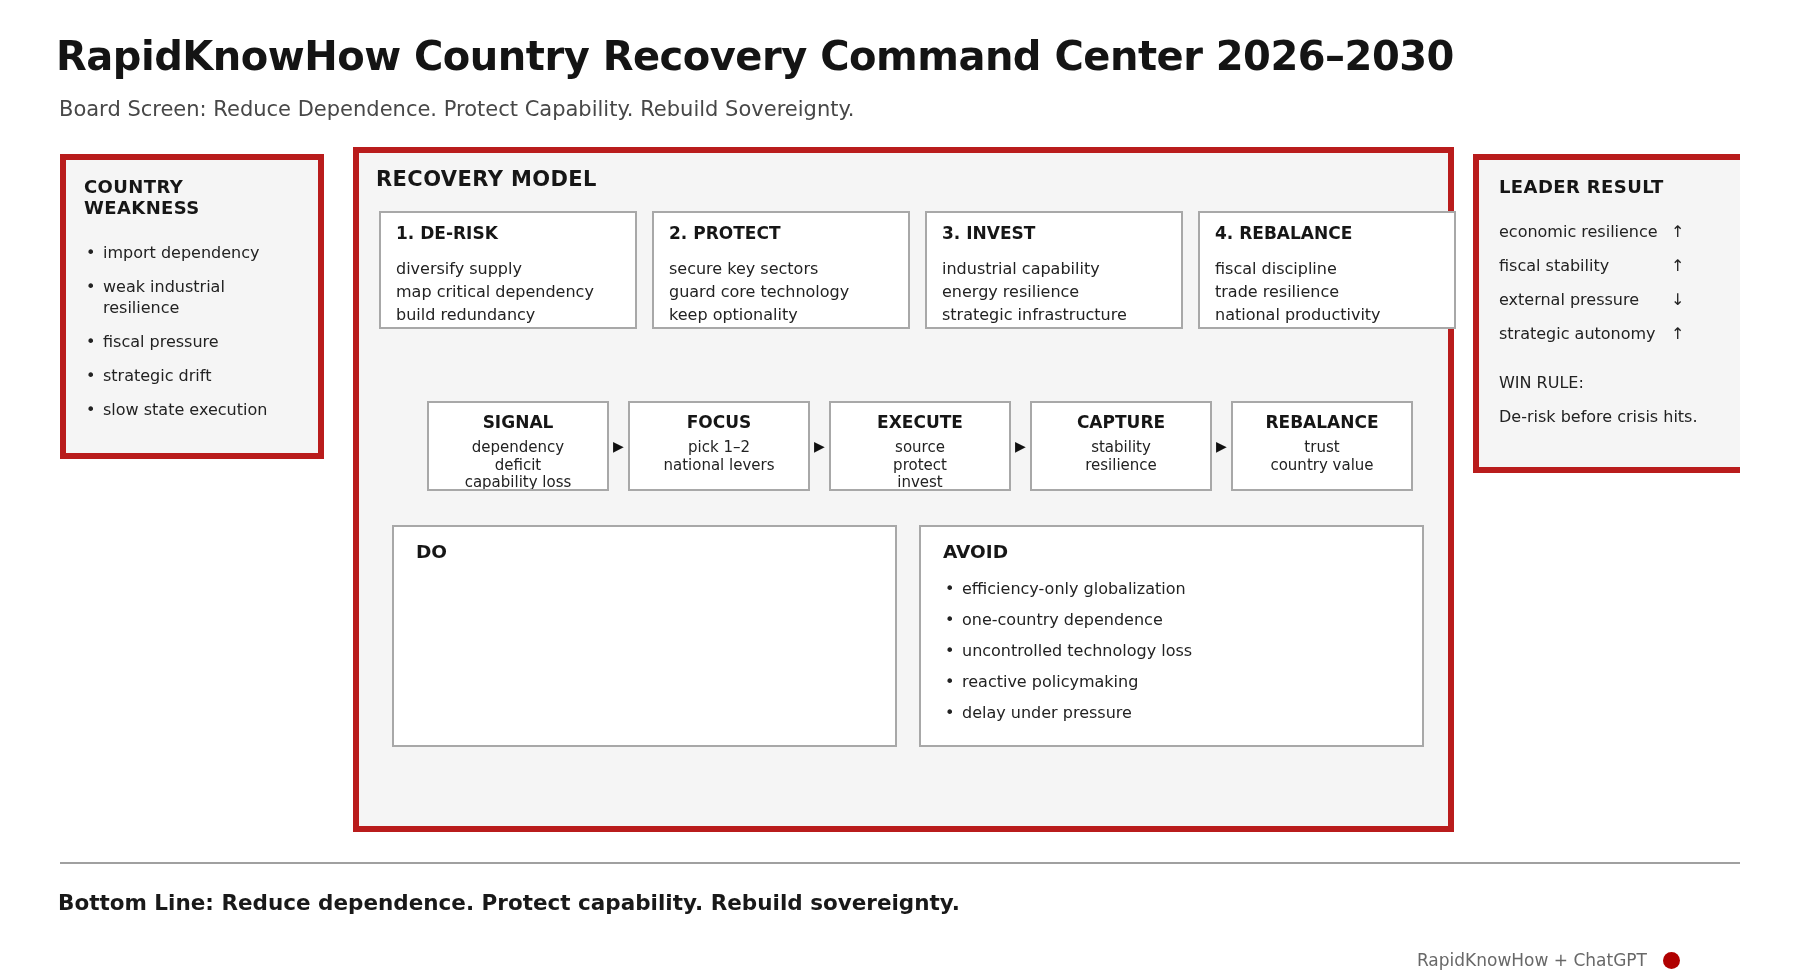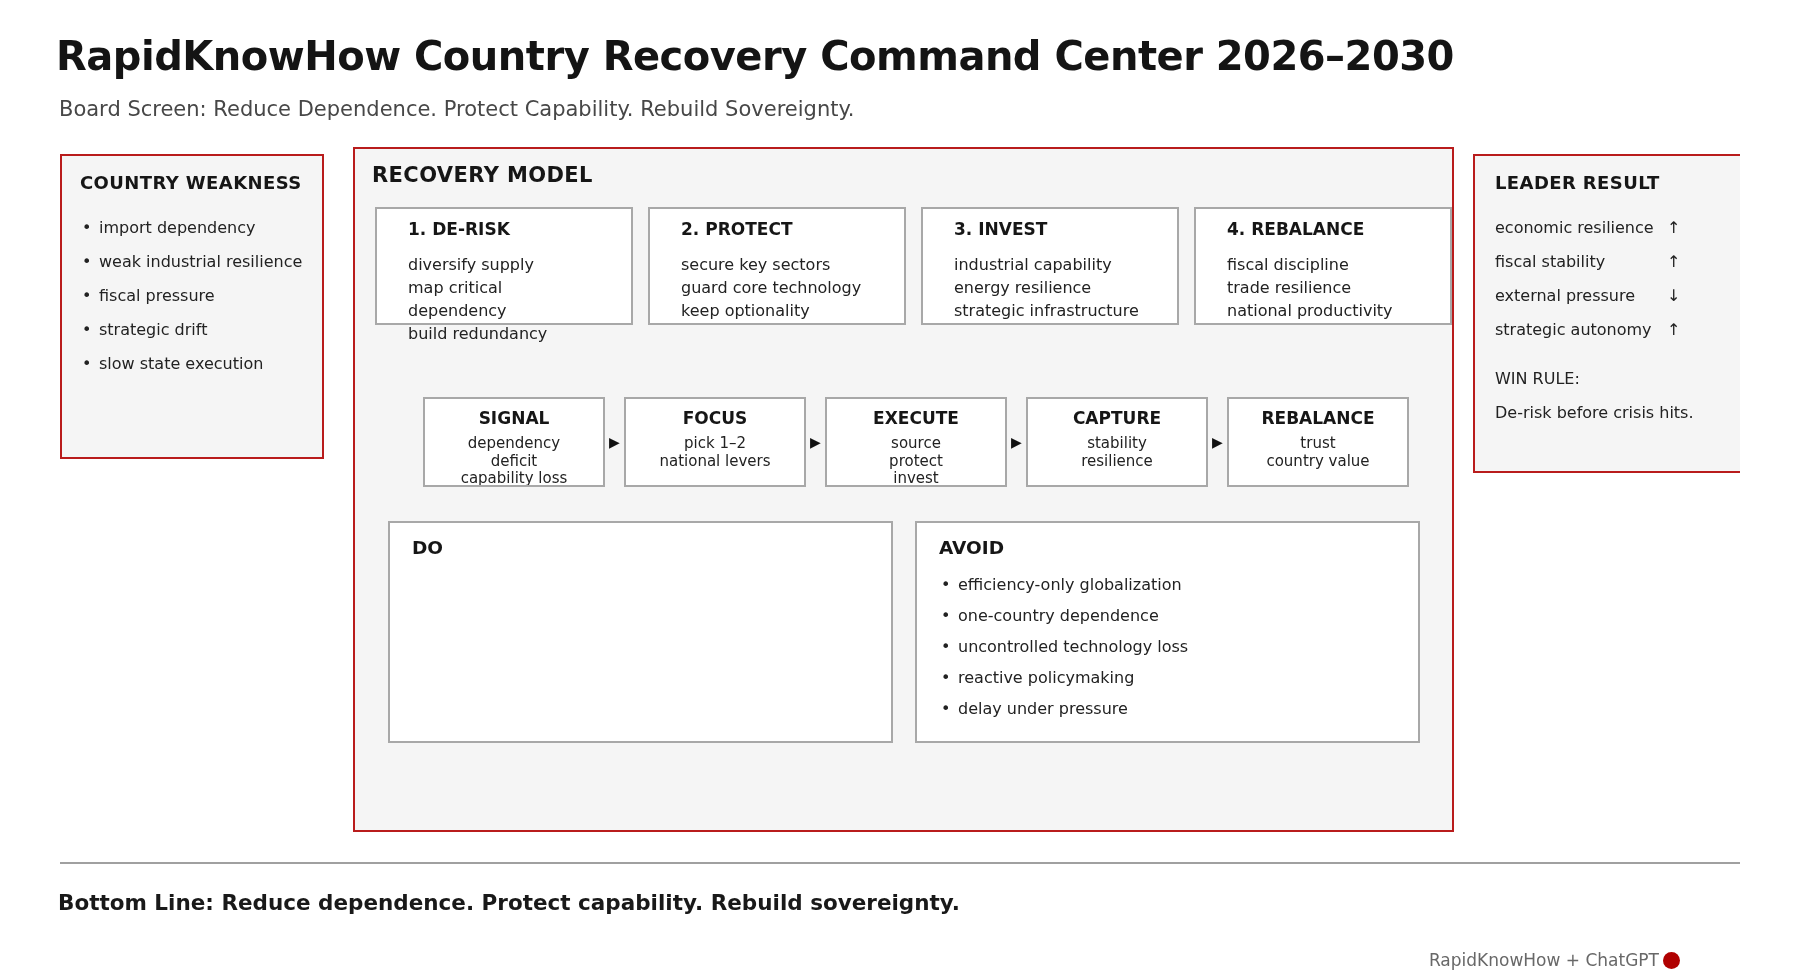--- a/index.html
+++ b/index.html
@@ -11,40 +11,40 @@
   .page-title {
     position:absolute; left:56px; top:33px;
     font-size:40px; font-weight:bold; letter-spacing:-0.5px; color:#141414;
   }
   .page-subtitle {
     position:absolute; left:59px; top:97px;
     font-size:21px; color:#474747;
   }
   .panel {
     position:absolute; box-sizing:border-box;
-    background:#f5f5f5; border:2px solid #b91c1c;
+    background:#f5f5f5; border:6px solid #b91c1c;
   }
   .card { box-sizing:border-box; background:#ffffff; border:2px solid #a8a8a8; }
   .panel-title { font-size:18px; font-weight:bold; letter-spacing:0.4px; color:#161616; }
 
   
   .left-panel { left:60px; top:154px; width:264px; height:305px; padding:16px 18px; }
   .bullet-list { list-style:none; margin:24px 0 0 0; padding:0; }
   .bullet-list li {
     position:relative; padding-left:19px; margin-bottom:13px;
     font-size:16px; line-height:21px; color:#222;
   }
   .bullet-list li::before { content:"\2022"; position:absolute; left:2px; }
 
   
   .center-panel { left:353px; top:147px; width:1101px; height:685px; padding:14px 17px; }
   .center-title { font-size:21px; font-weight:bold; letter-spacing:0.4px; color:#161616; }
 
   .phase-row { position:absolute; left:20px; top:58px; display:flex; gap:15px; }
-  .phase-card { width:258px; height:118px; padding:10px 31px; }
+  .phase-card { width:258px; height:118px; padding:10px 15px; }
   .phase-title { font-size:17px; font-weight:bold; margin-bottom:14px; color:#161616; }
   .phase-line { font-size:16px; line-height:23px; color:#222; }
 
   .flow-row { position:absolute; left:52px; top:248px; display:flex; align-items:flex-start;padding-left:16px; }
   .flow-card { width:182px; height:90px; padding:9px 8px; text-align:center; overflow:hidden; }
   .flow-title { font-size:17px; font-weight:bold; line-height:20px; margin-bottom:7px; color:#161616; }
   .flow-line { font-size:15px; line-height:17.6px; color:#222; }
   .flow-arrow {
     width:19px; height:90px; display:flex; align-items:center; justify-content:center;
     font-size:14px; color:#111;
@@ -64,21 +64,21 @@
   .leader-arrow { color:#222; }
   .win-rule-label { margin-top:28px; font-size:16px; line-height:21px; color:#222; }
   .win-rule-text { margin-top:13px; font-size:16px; line-height:21px; color:#222; }
 
   
   .divider { position:absolute; left:60px; top:862px; width:1700px; height:2px; background:#a0a0a0; }
   .bottom-line {
     position:absolute; left:58px; top:890px;
     font-size:21.5px; font-weight:bold; color:#191919;
   }
-  .footer { position:absolute; right:60px; top:950px; display:flex; align-items:center; gap:4px; }
+  .footer { position:absolute; right:60px; top:950px; display:flex; align-items:center; gap:16px; }
   .footer-credit { font-size:17px; color:#686868; }
   .footer-dot { width:17px; height:17px; border-radius:50%; background:#b00000; }
 </style>
 </head>
 <body>
 
 <div class="page">
 
   <div class="page-title">RapidKnowHow Country Recovery Command Center 2026–2030</div>
   <div class="page-subtitle">Board Screen: Reduce Dependence. Protect Capability. Rebuild Sovereignty.</div>

